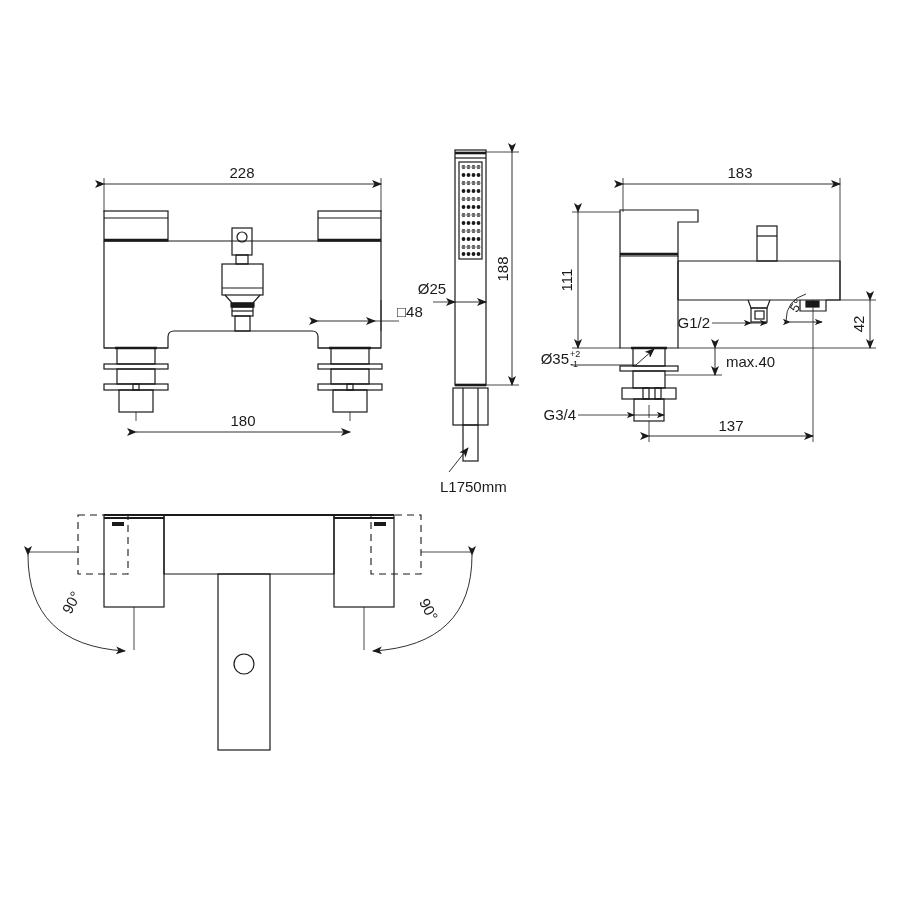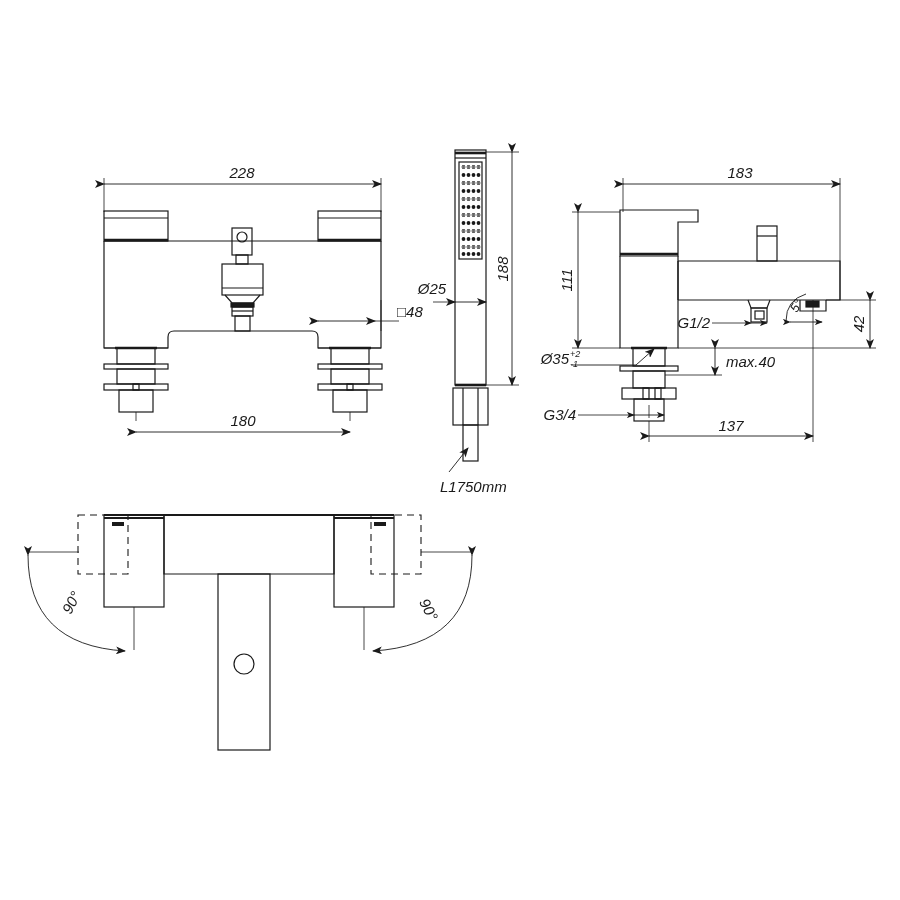--- a/index.html
+++ b/index.html
@@ -1,18 +1,18 @@
 <!DOCTYPE html>
 <html><head>
 <meta charset="utf-8">
 <title>Technical Drawing</title>
 <style>
   html,body{margin:0;padding:0;background:#ffffff;}
   body{width:900px;height:900px;font-family:"Liberation Sans",sans-serif;overflow:hidden;}
-  #sheet{position:relative;width:789px;height:900px;background:#fff;font-style:italic;}
+  #sheet{position:relative;width:789px;height:900px;background:#fff;}
   svg{display:block;}
   .dimtext{font-family:"Liberation Sans",sans-serif;font-size:15px;fill:#1a1a1a;}
   .dimtext.small{font-size:13px;}
   .sup{font-size:9px;}
 </style>
 </head>
 <body>
 
 <div id="sheet">
 <svg width="900" height="900" viewBox="0 0 900 900">

